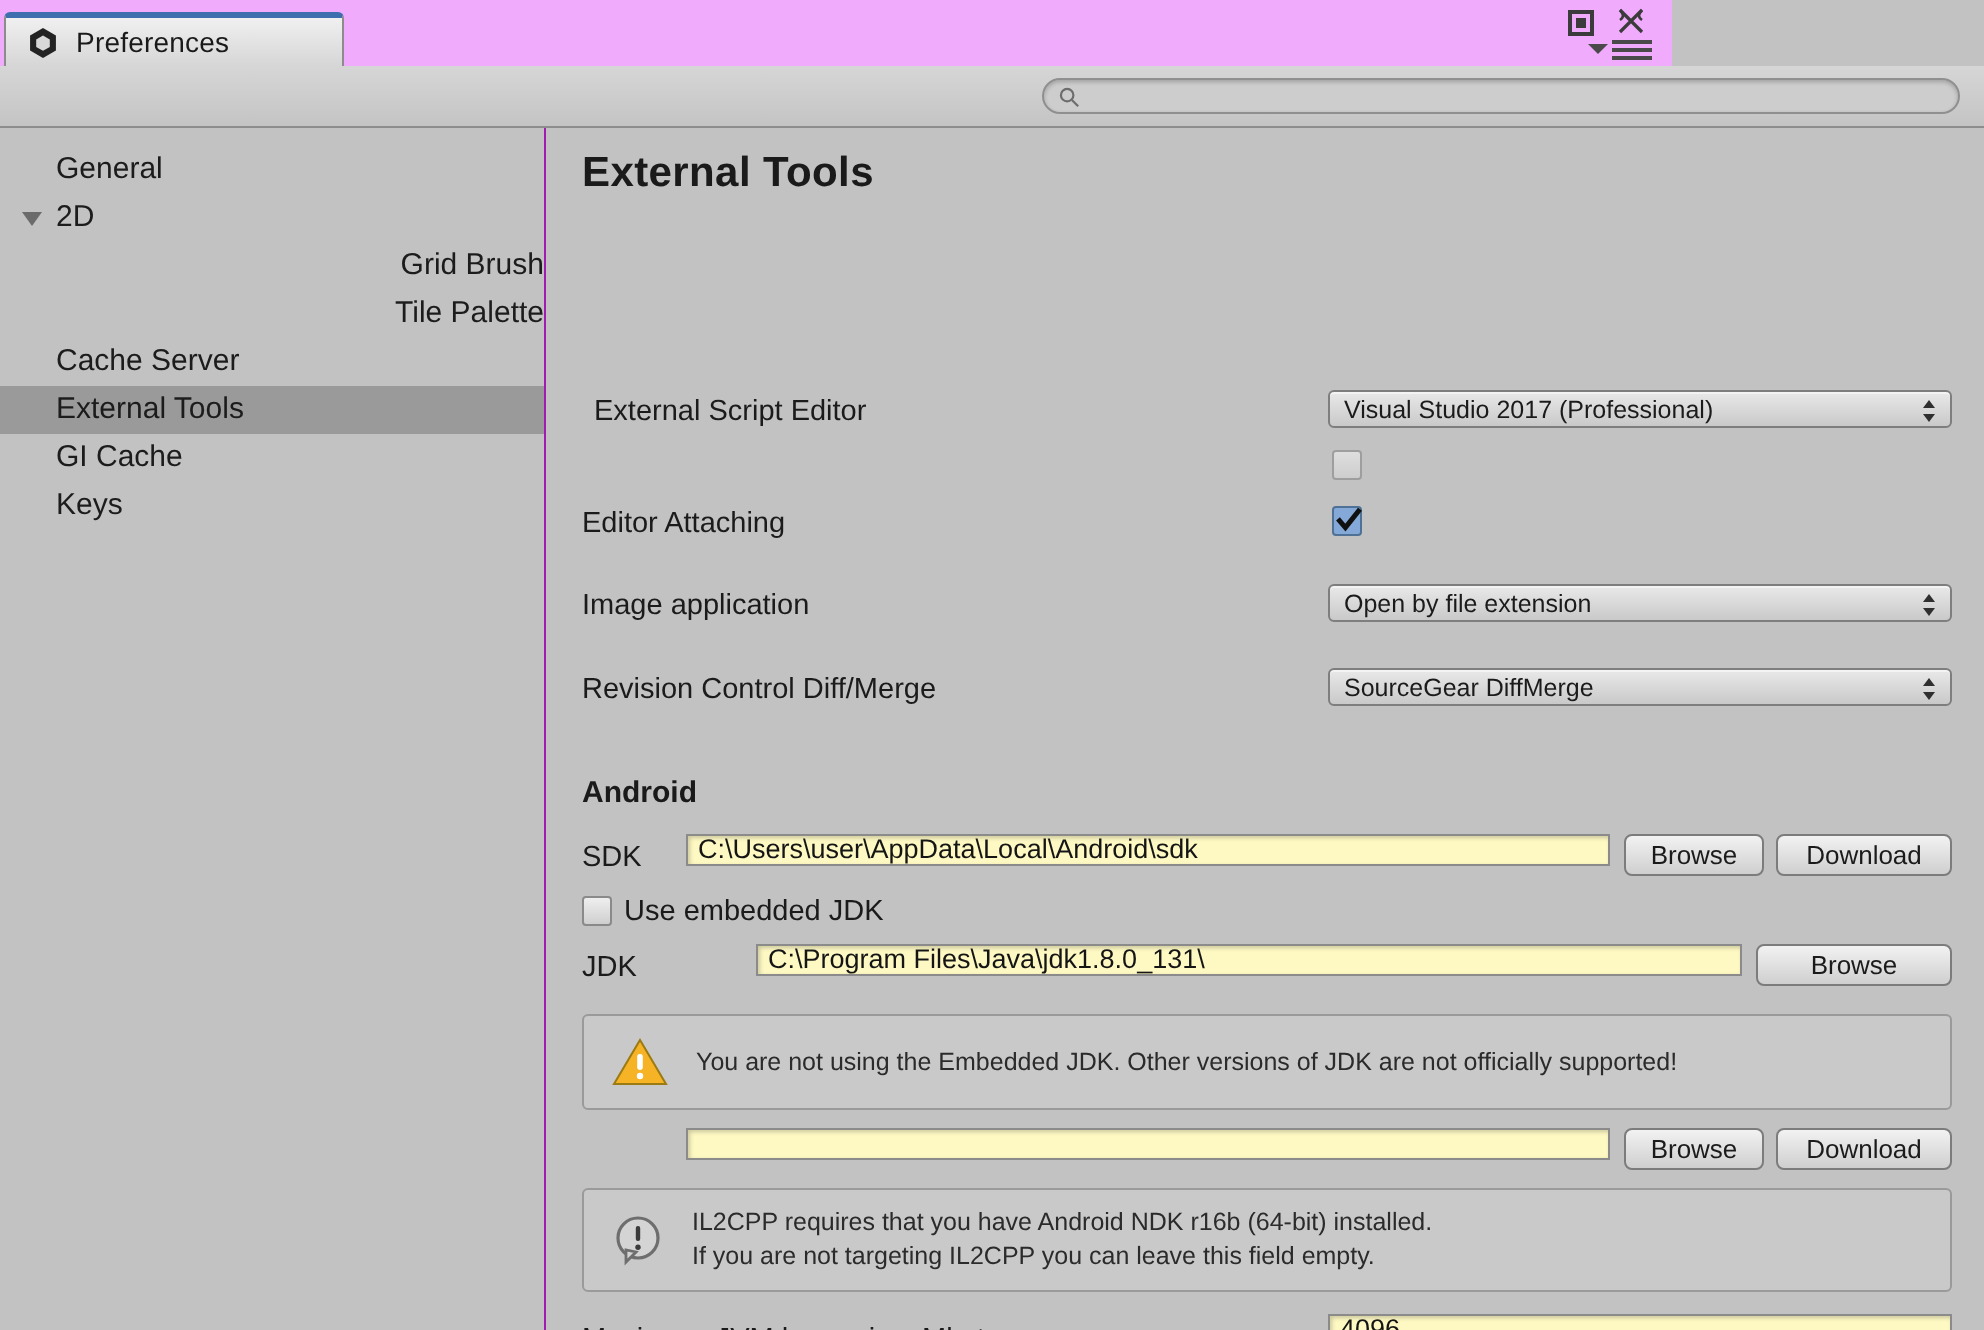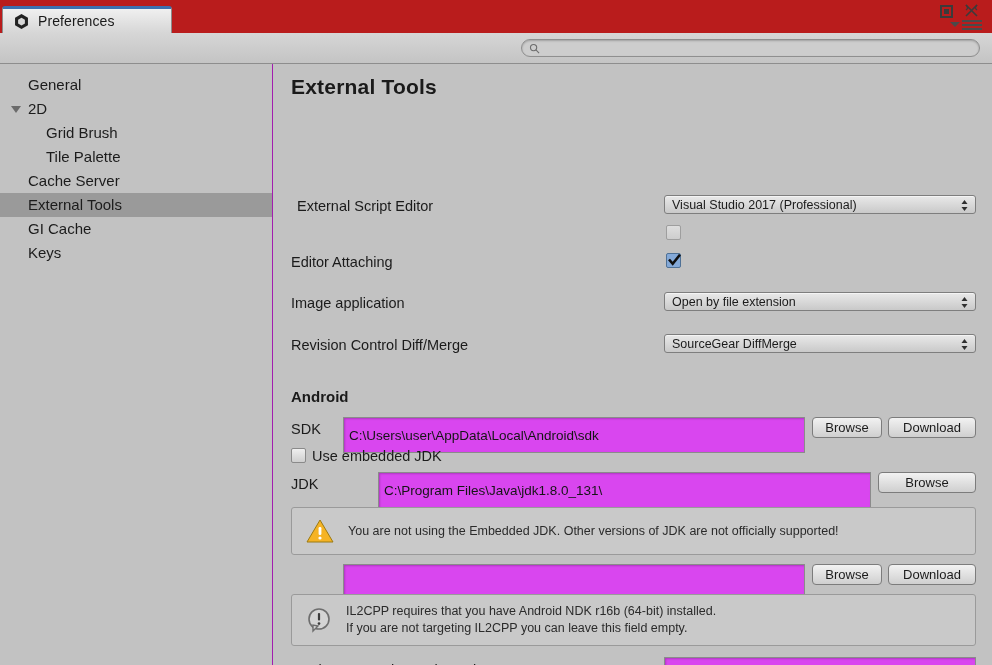--- a/index.html
+++ b/index.html
@@ -14,22 +14,22 @@
 
   #app {
     position: relative;
     width: 992px; height: 665px;
     background: #c2c2c2;
   }
 
   
   .tabbar {
     position: absolute; left: 0; top: 0;
-    width: 992px; height: 33px;
-    background: #b91c1c;
+    width: 836px; height: 33px;
+    background: #f0abfc;
   }
   .tab {
     position: absolute; left: 2px; top: 6px;
     width: 170px; height: 27px;
     background: linear-gradient(#f0f0f0, #d6d6d6);
     border-top: 3px solid #3d6fae;
     border-left: 1px solid #8c8c8c;
     border-right: 1px solid #8c8c8c;
     border-top-left-radius: 3px;
     border-top-right-radius: 3px;
@@ -95,21 +95,21 @@
   .nav-item {
     position: relative;
     height: 24px;
     display: flex; align-items: center;
     font-size: 15px; color: #1c1c1c;
     cursor: default;
   }
   .nav-item.selected { background: #9a9a9a; }
   .nav-label { line-height: 24px; }
   .lvl0 { padding-left: 28px; }
-  .lvl1 { padding-left: 46px; }
+  .lvl1 { padding-left: 46px; justify-content: flex-end; }
   .foldout {
     position: absolute; left: 11px; top: 9px;
     width: 0; height: 0;
     border-left: 5.5px solid transparent;
     border-right: 5.5px solid transparent;
     border-top: 7px solid #6b6b6b;
   }
 
   
   .content {
@@ -161,22 +161,22 @@
     border-radius: 2px;
   }
   .cbox.dis { background: linear-gradient(#dedede,#cdcdcd); border-color:#9e9e9e; }
   .cbox.on  { background: #84a9d8; border-color:#4f7196; }
   .cbox.on svg { display:block; }
   .cbox svg { display:none; position:absolute; left:1px; top:0px; }
 
   
   .tfield {
     position: absolute;
-    height: 36px;
-    background: #d946ef;
+    height: 16px;
+    background: #fef9c3;
     border: 1px solid #8b8b8b;
     box-shadow: inset 1px 1px 2px rgba(0,0,0,.2);
     font-family: "Liberation Sans", sans-serif;
     font-size: 13.5px; color: #151515;
     padding: 0 0 0 5px;
     line-height: 18px;
     outline: none;
   }
 
   

